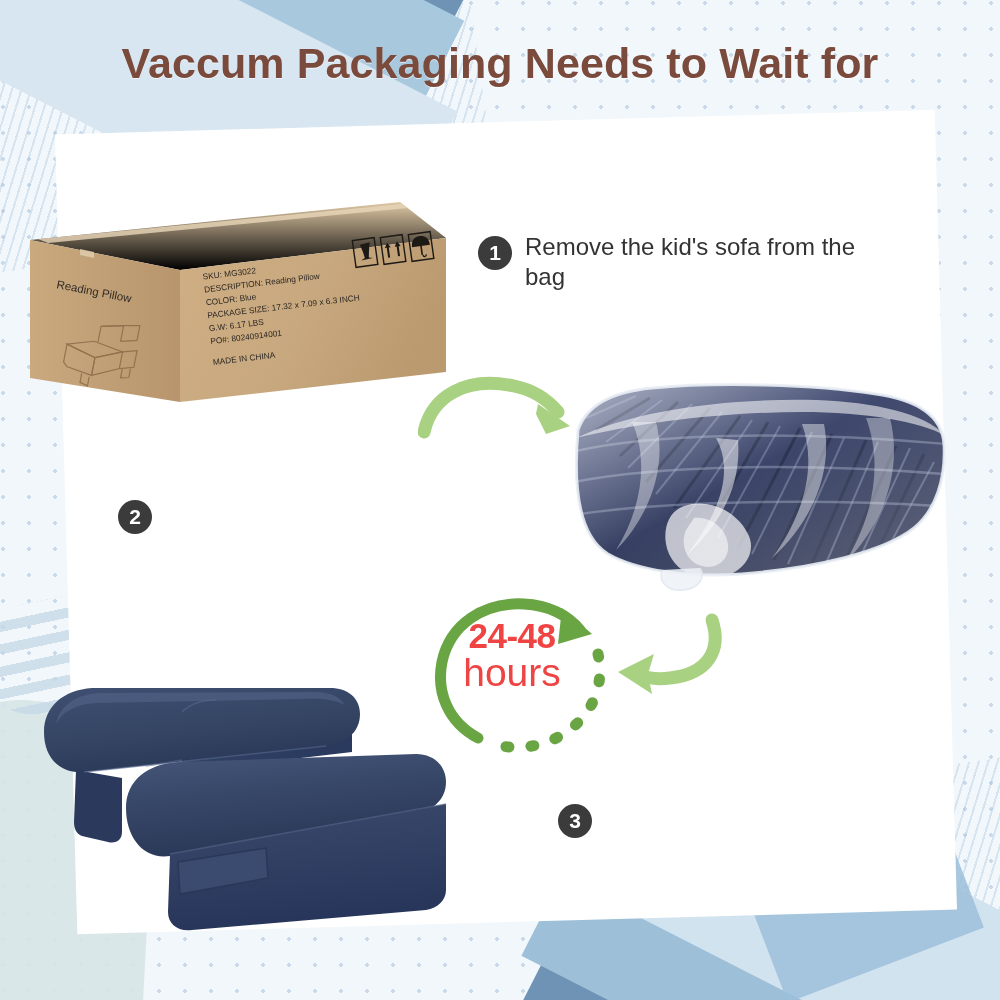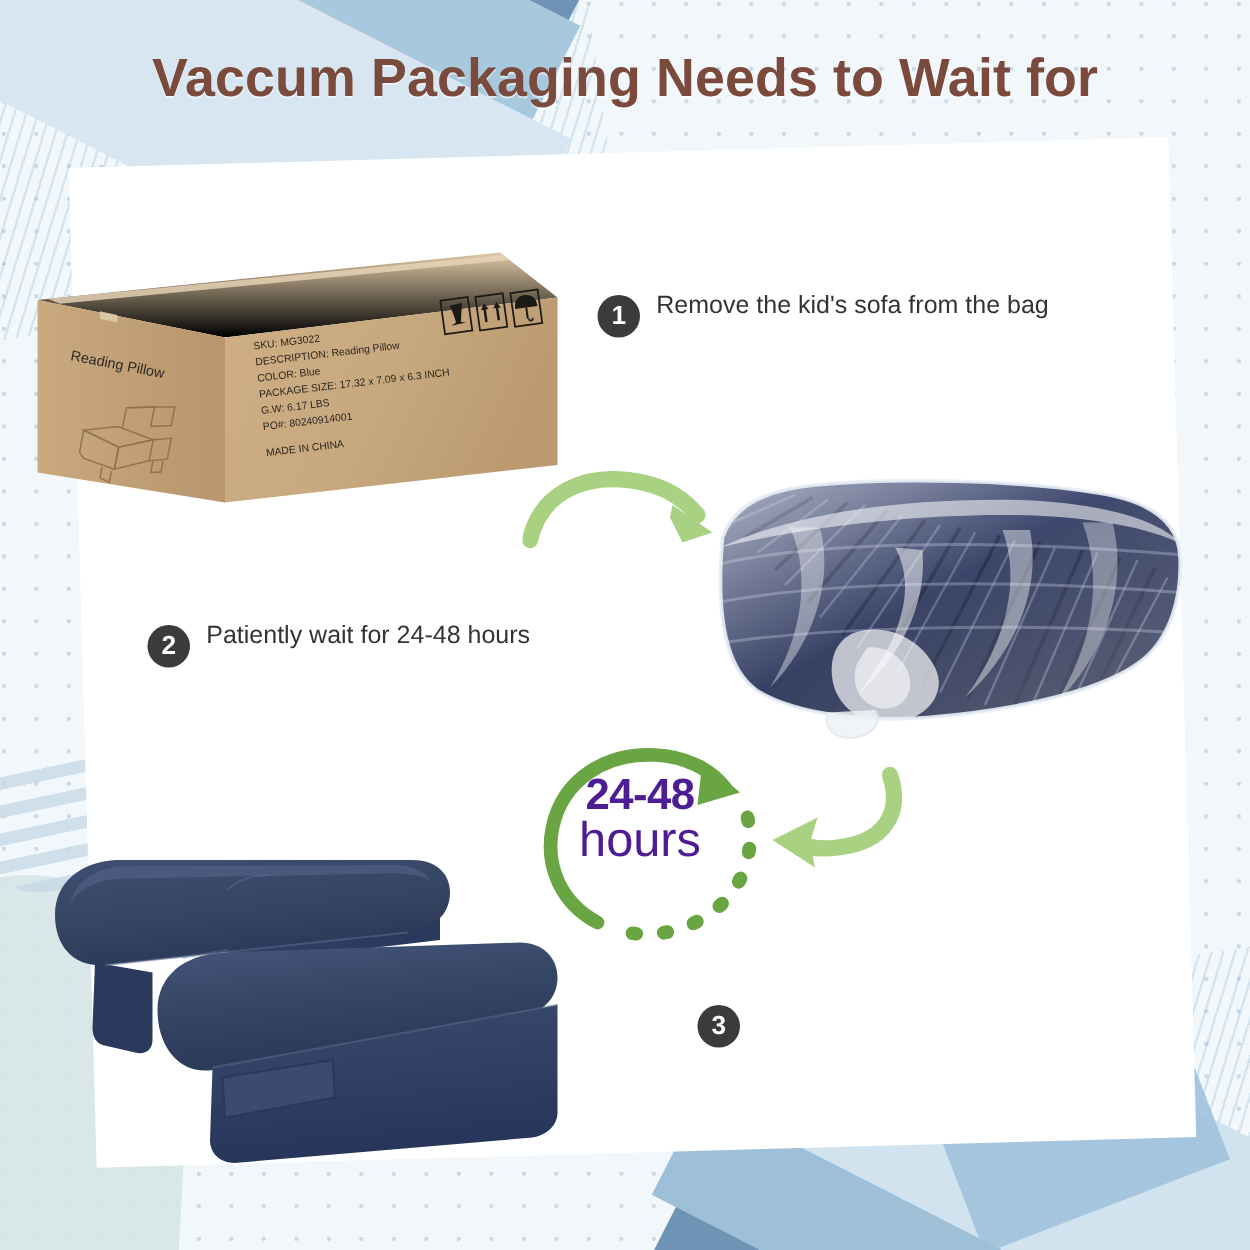--- a/index.html
+++ b/index.html
@@ -92,21 +92,21 @@
 
   
   .step { position:absolute; display:flex; gap:13px; align-items:flex-start; z-index:25; }
   .badge {
     flex:0 0 auto; width:34px; height:34px; border-radius:50%;
     background:#3b3b3b; color:#fff;
     font-size:21px; font-weight:bold;
     display:flex; align-items:center; justify-content:center;
     margin-top:4px;
   }
-  .step-text { font-size:20px; color:#333; line-height:1.24; }
+  .step-text { font-size:24px; color:#333; line-height:1.24; }
 
   #step1 { left:478px; top:232px; width:420px; }
   #step2 { left:118px; top:496px; width:360px; }
   #step3 { left:558px; top:800px; width:360px; }
 
   
   .box-wrap { position:absolute; left:28px; top:192px; width:420px; height:215px; z-index:20; }
   .box-svg { width:100%; height:100%; display:block; }
   .lbl-side { font-family:"Liberation Sans", sans-serif; font-size:11.5px; fill:#2e2a25; }
   .lbl-face { font-family:"Liberation Sans", sans-serif; font-size:8.3px; fill:#2b2723; }
@@ -117,21 +117,21 @@
 
   
   .sofa-wrap { position:absolute; left:30px; top:676px; width:420px; height:262px; z-index:20; }
 
   
   .arrow1 { position:absolute; left:418px; top:338px; width:196px; height:114px; z-index:22; }
   .arrow2 { position:absolute; left:608px; top:596px; width:186px; height:116px; z-index:22; }
   .timer  { position:absolute; left:432px; top:592px; width:186px; height:166px; z-index:22; }
   .timer-txt {
     position:absolute; left:452px; top:618px; width:120px;
-    text-align:center; color:#4c1d95; z-index:24;
+    text-align:center; color:#ef4444; z-index:24;
     font-weight:bold; line-height:1.0;
   }
   .timer-l1 { font-size:35px; letter-spacing:-.5px; }
   .timer-l2 { font-size:39px; font-weight:normal; }
 </style>
 </head>
 <body>
 
 <div id="stage">
 
@@ -325,21 +325,20 @@
       <path d="M12,52 C20,28 44,14 86,10 C150,4 248,6 310,16
                C352,22 376,38 378,66 C380,100 370,132 348,150
                C318,174 250,190 176,196 C120,200 70,192 42,176
                C16,160 6,120 12,52 Z" fill="none" stroke="#e9eef5" stroke-width="3" opacity=".9"></path>
       <path d="M96,192 C92,204 102,214 118,212 C134,210 140,198 134,190" fill="#eef2f7" opacity=".85" stroke="#dfe6ee" stroke-width="1.5"></path>
     </svg>
   </div>
 
   <div class="step" id="step2">
     <div class="badge">2</div>
-    <div class="step-text">Patiently wait for 24-48 hours</div>
   </div>
 
   <div class="timer">
     <svg viewBox="0 0 186 166" width="186" height="166">
 
       <path d="M46,146 C16,130 4,100 10,70 C18,32 52,10 92,12 C116,13 136,23 148,38" stroke="#6aa544" stroke-width="11" fill="none" stroke-linecap="round"></path>
       <polygon points="130,16 160,42 126,52" fill="#6aa544"></polygon>
 
       <path d="M166,62 C174,98 156,132 120,148 C104,155 86,157 70,154" stroke="#6aa544" stroke-width="11" fill="none" stroke-linecap="round" stroke-dasharray="3 22"></path>
     </svg>

